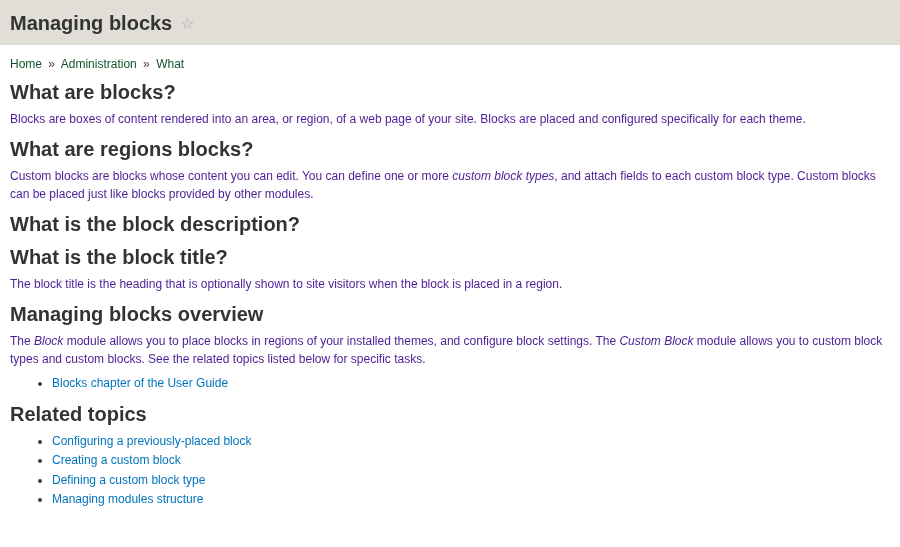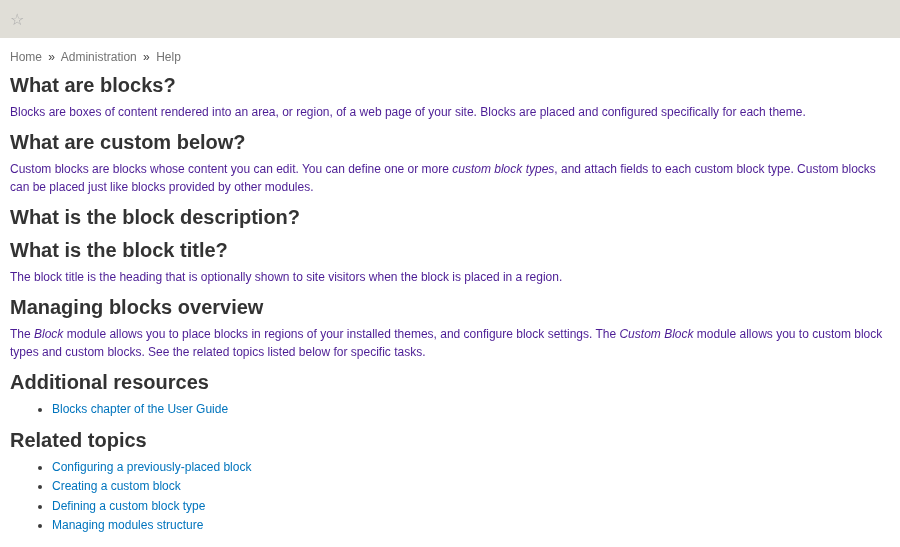--- a/index.html
+++ b/index.html
@@ -27,21 +27,21 @@
     font-size: 16px;
     line-height: 1;
   }
   .content {
     padding: 12px 10px 20px 10px;
   }
   .breadcrumb {
     font-size: 12px;
     margin-bottom: 6px;
   }
-  .breadcrumb a { color: #737373; text-decoration: none; }
+  .breadcrumb a { color: #14532d; text-decoration: none; }
   .breadcrumb .sep { color: #444; margin: 0 3px; }
   .intro { margin-bottom: 10px; }
   .intro a { color: #0074bd; text-decoration: none; }
   h2.section {
     font-size: 20px;
     font-weight: bold;
     color: #333;
     margin-top: 10px;
     margin-bottom: 6px;
   }
@@ -65,53 +65,53 @@
   ul.links li::marker { color: #3b3b3b; }
   ul.links a {
     color: #0074bd;
     text-decoration: none;
   }
 </style>
 </head>
 <body>
 
 <div class="header-bar">
+  <h1>Managing blocks</h1>
   <span class="star-icon">☆</span>
 </div>
 
 <div class="content">
 
   <div class="breadcrumb">
     <a href="#">Home</a>
     <span class="sep">»</span>
     <a href="#">Administration</a>
     <span class="sep">»</span>
-    <a href="#">Help</a>
+    <a href="#">What</a>
   </div>
 
 
   <h2 class="section">What are blocks?</h2>
   <p class="body">Blocks are boxes of content rendered into an area, or region, of a web page of your site. Blocks are placed and configured specifically for each theme.</p>
 
-  <h2 class="section">What are custom below?</h2>
+  <h2 class="section">What are regions blocks?</h2>
   <p class="body">
     <span>Custom blocks are blocks whose content you can edit. You can define one or more </span><em>custom block types</em><span>, and attach fields to each custom block type. Custom blocks can be placed just like blocks provided by other modules.</span>
   </p>
 
   <h2 class="section">What is the block description?</h2>
 
   <h2 class="section">What is the block title?</h2>
   <p class="body">The block title is the heading that is optionally shown to site visitors when the block is placed in a region.</p>
 
   <h2 class="section">Managing blocks overview</h2>
   <p class="body">
     <span>The </span><em>Block</em><span> module allows you to place blocks in regions of your installed themes, and configure block settings. The </span><em>Custom Block</em><span> module allows you to custom block types and custom blocks. See the related topics listed below for specific tasks.</span>
   </p>
 
-  <h2 class="section">Additional resources</h2>
   <ul class="links">
     <li><a href="#">Blocks chapter of the User Guide</a></li>
   </ul>
 
   <h2 class="section">Related topics</h2>
   <ul class="links">
     <li><a href="#">Configuring a previously-placed block</a></li>
     <li><a href="#">Creating a custom block</a></li>
     <li><a href="#">Defining a custom block type</a></li>
     <li><a href="#">Managing modules structure</a></li>

